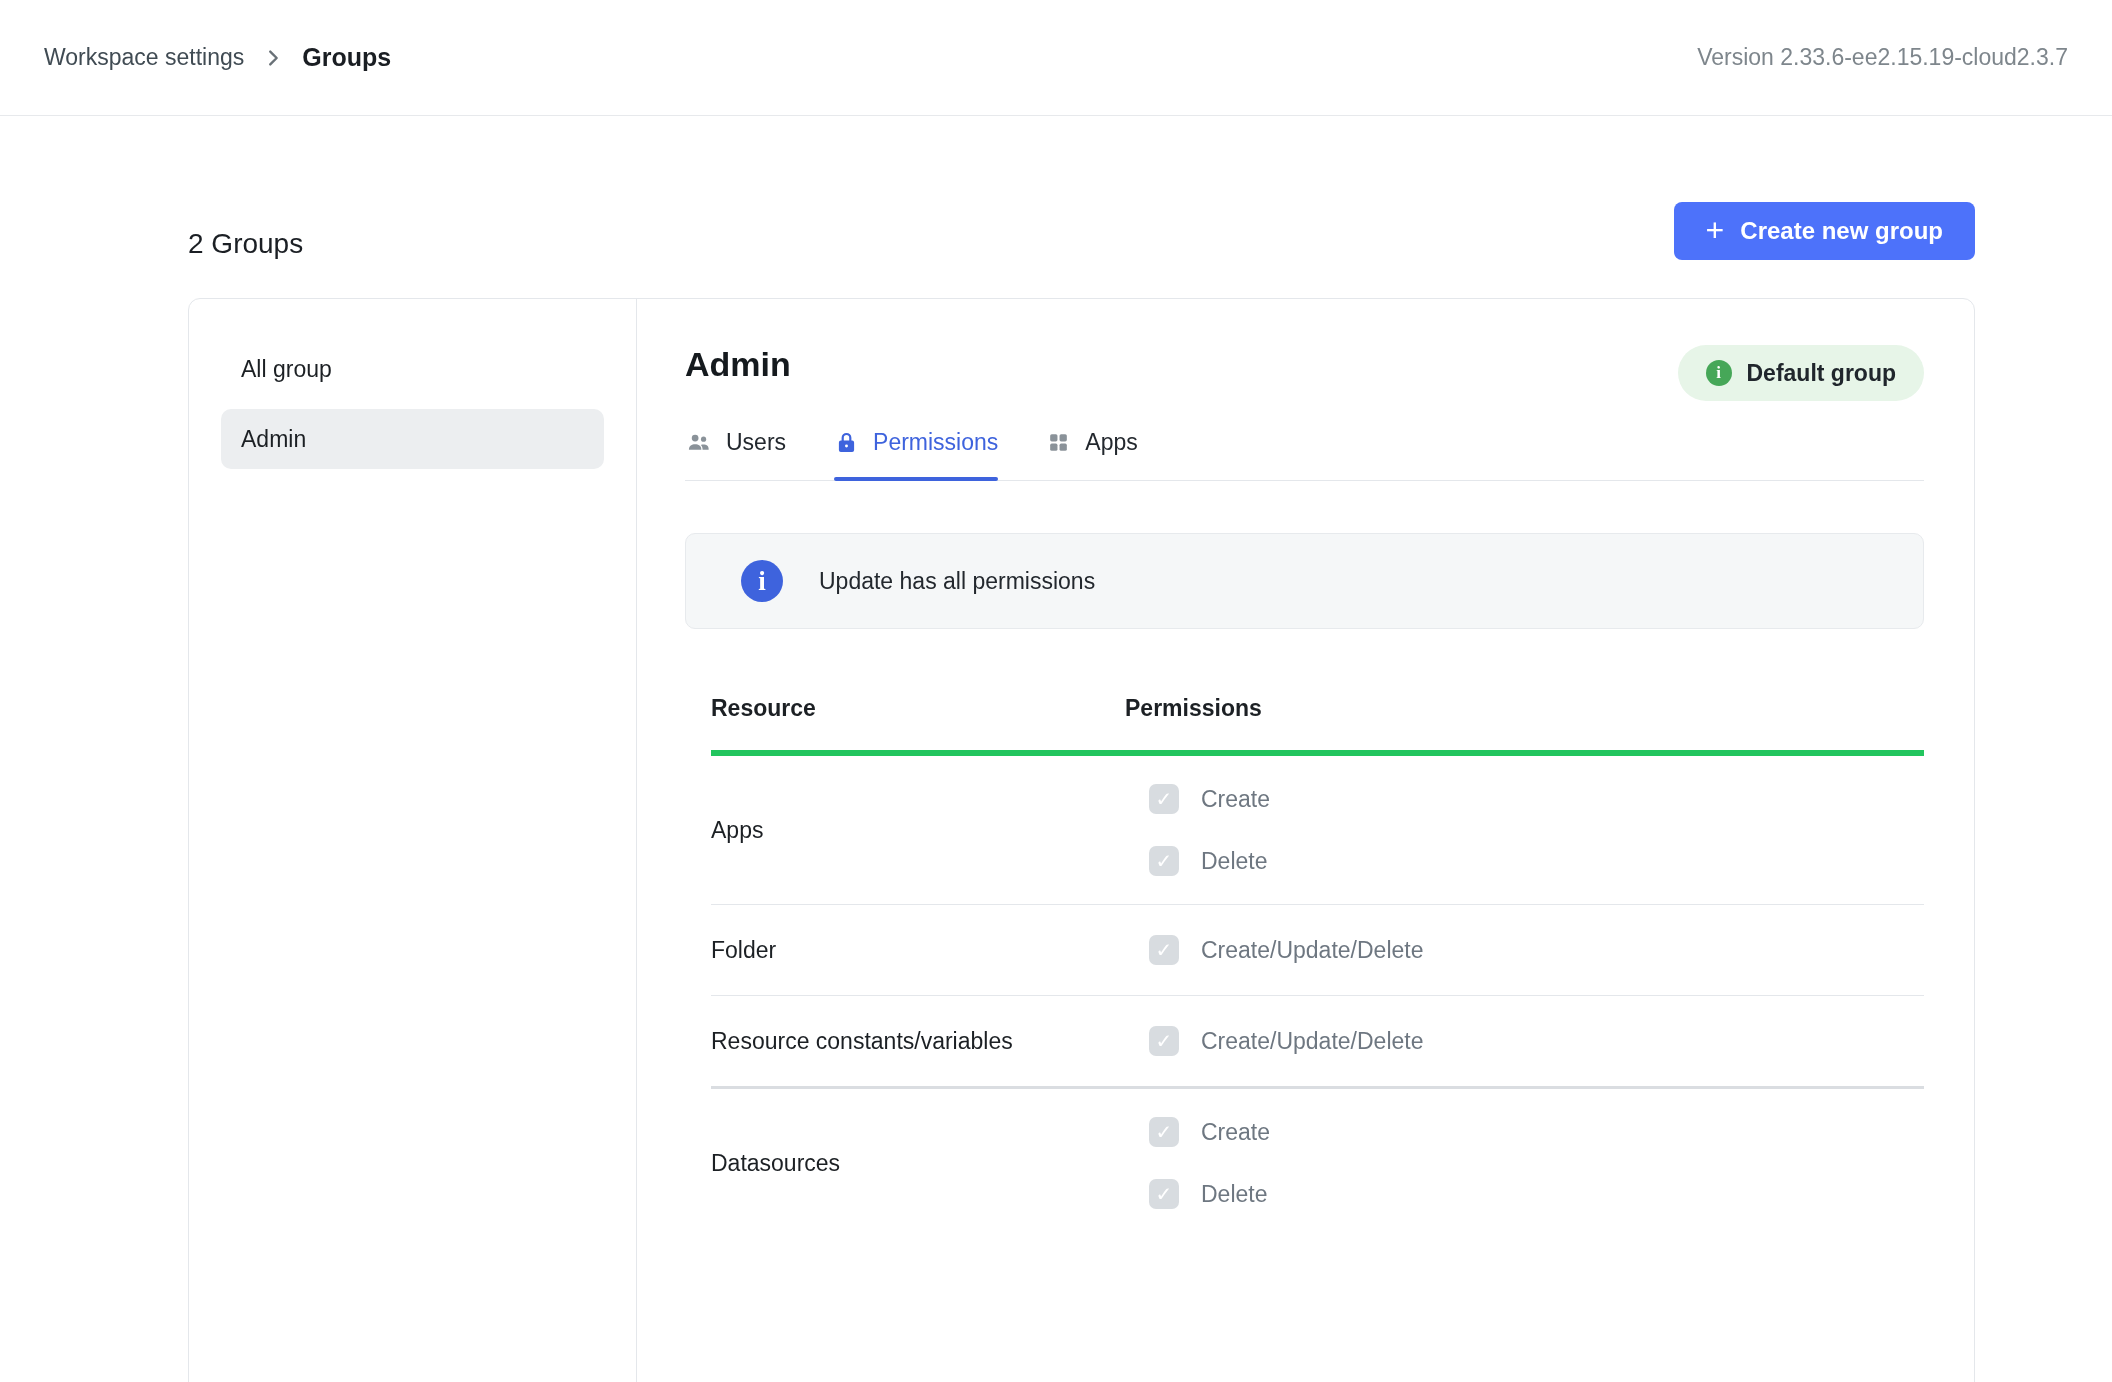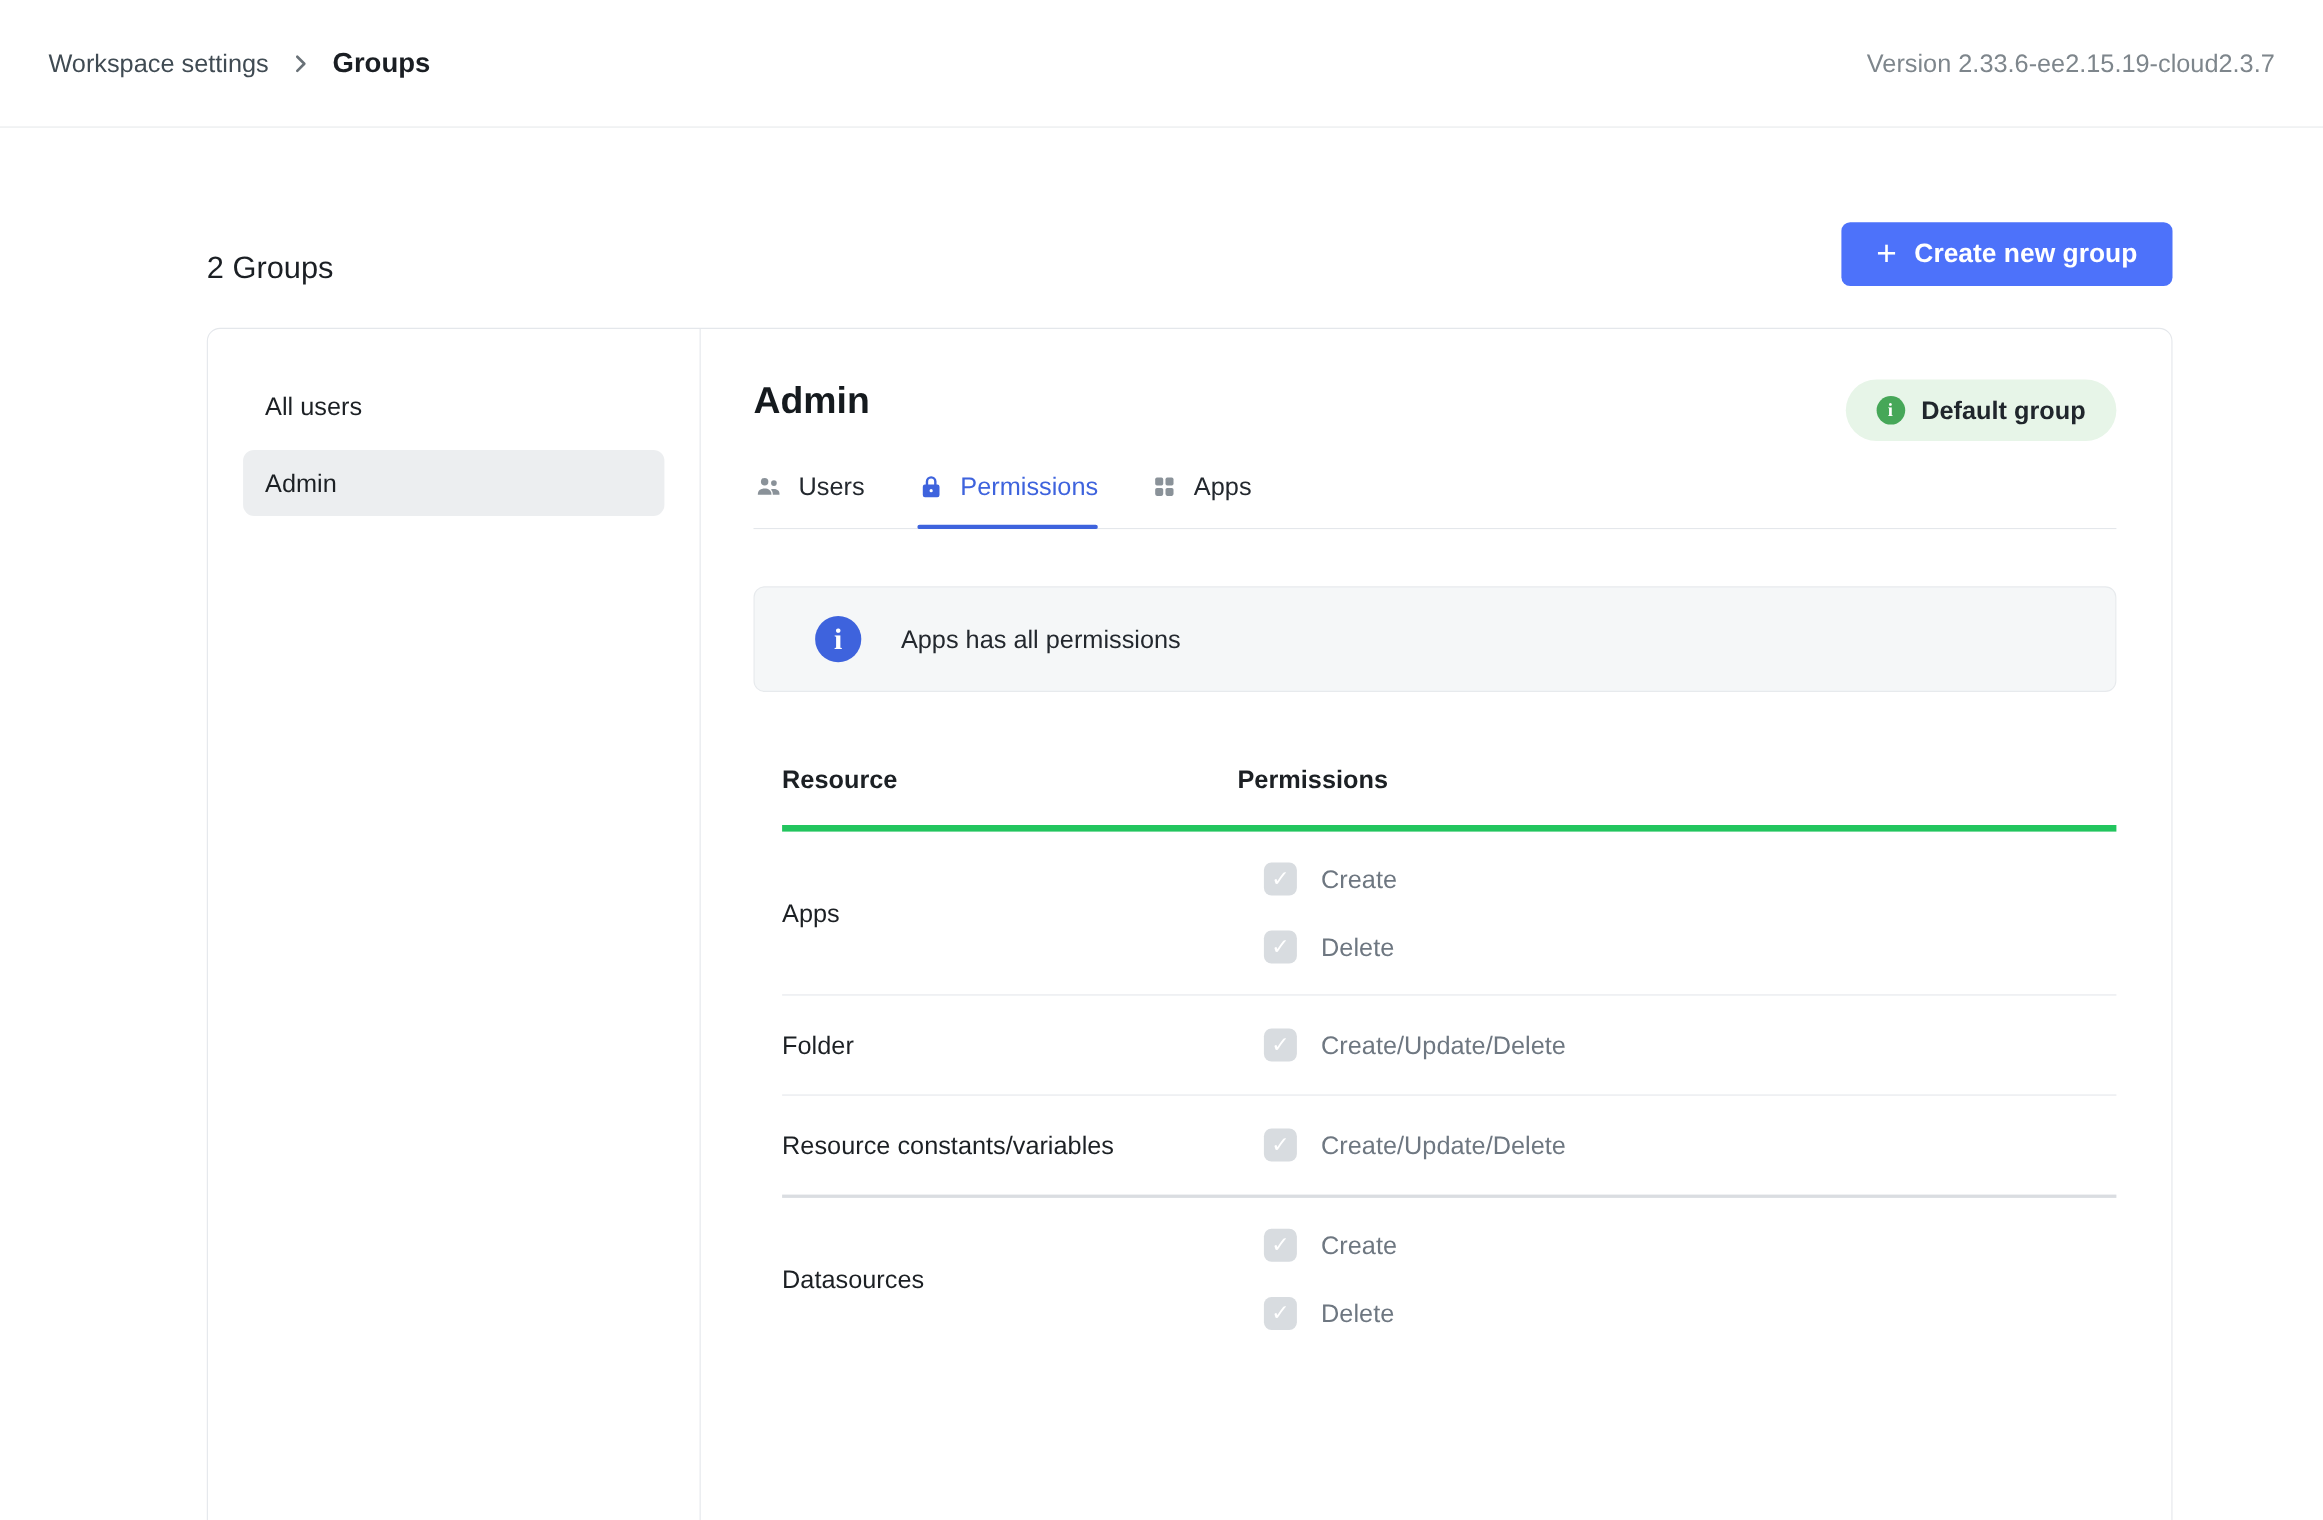--- a/index.html
+++ b/index.html
@@ -221,21 +221,21 @@
   <button class="create-btn">
     <span class="plus">+</span>
     <span>Create new group</span>
   </button>
 </div>
 
 <div class="card">
 
   <aside class="group-list">
     <div class="group-item">
-      <span>All users</span>
+      <span>All group</span>
     </div>
     <div class="group-item selected">
       <span>Admin</span>
     </div>
   </aside>
 
   <section class="panel">
 
     <div class="panel-header">
       <h1 class="panel-title">Admin</h1>
@@ -274,21 +274,21 @@
             <rect x="4" y="13" width="7" height="7" rx="1.6"></rect>
             <rect x="13" y="13" width="7" height="7" rx="1.6"></rect>
           </svg>
         </span>
         <span>Apps</span>
       </div>
     </div>
 
     <div class="banner">
       <span class="banner-icon">i</span>
-      <span class="banner-text">Apps has all permissions</span>
+      <span class="banner-text">Update has all permissions</span>
     </div>
 
     <div class="perm-table">
 
       <div class="t-header">
         <div class="col-resource th">Resource</div>
         <div class="th">Permissions</div>
       </div>
 
       <div class="t-row two-line">

